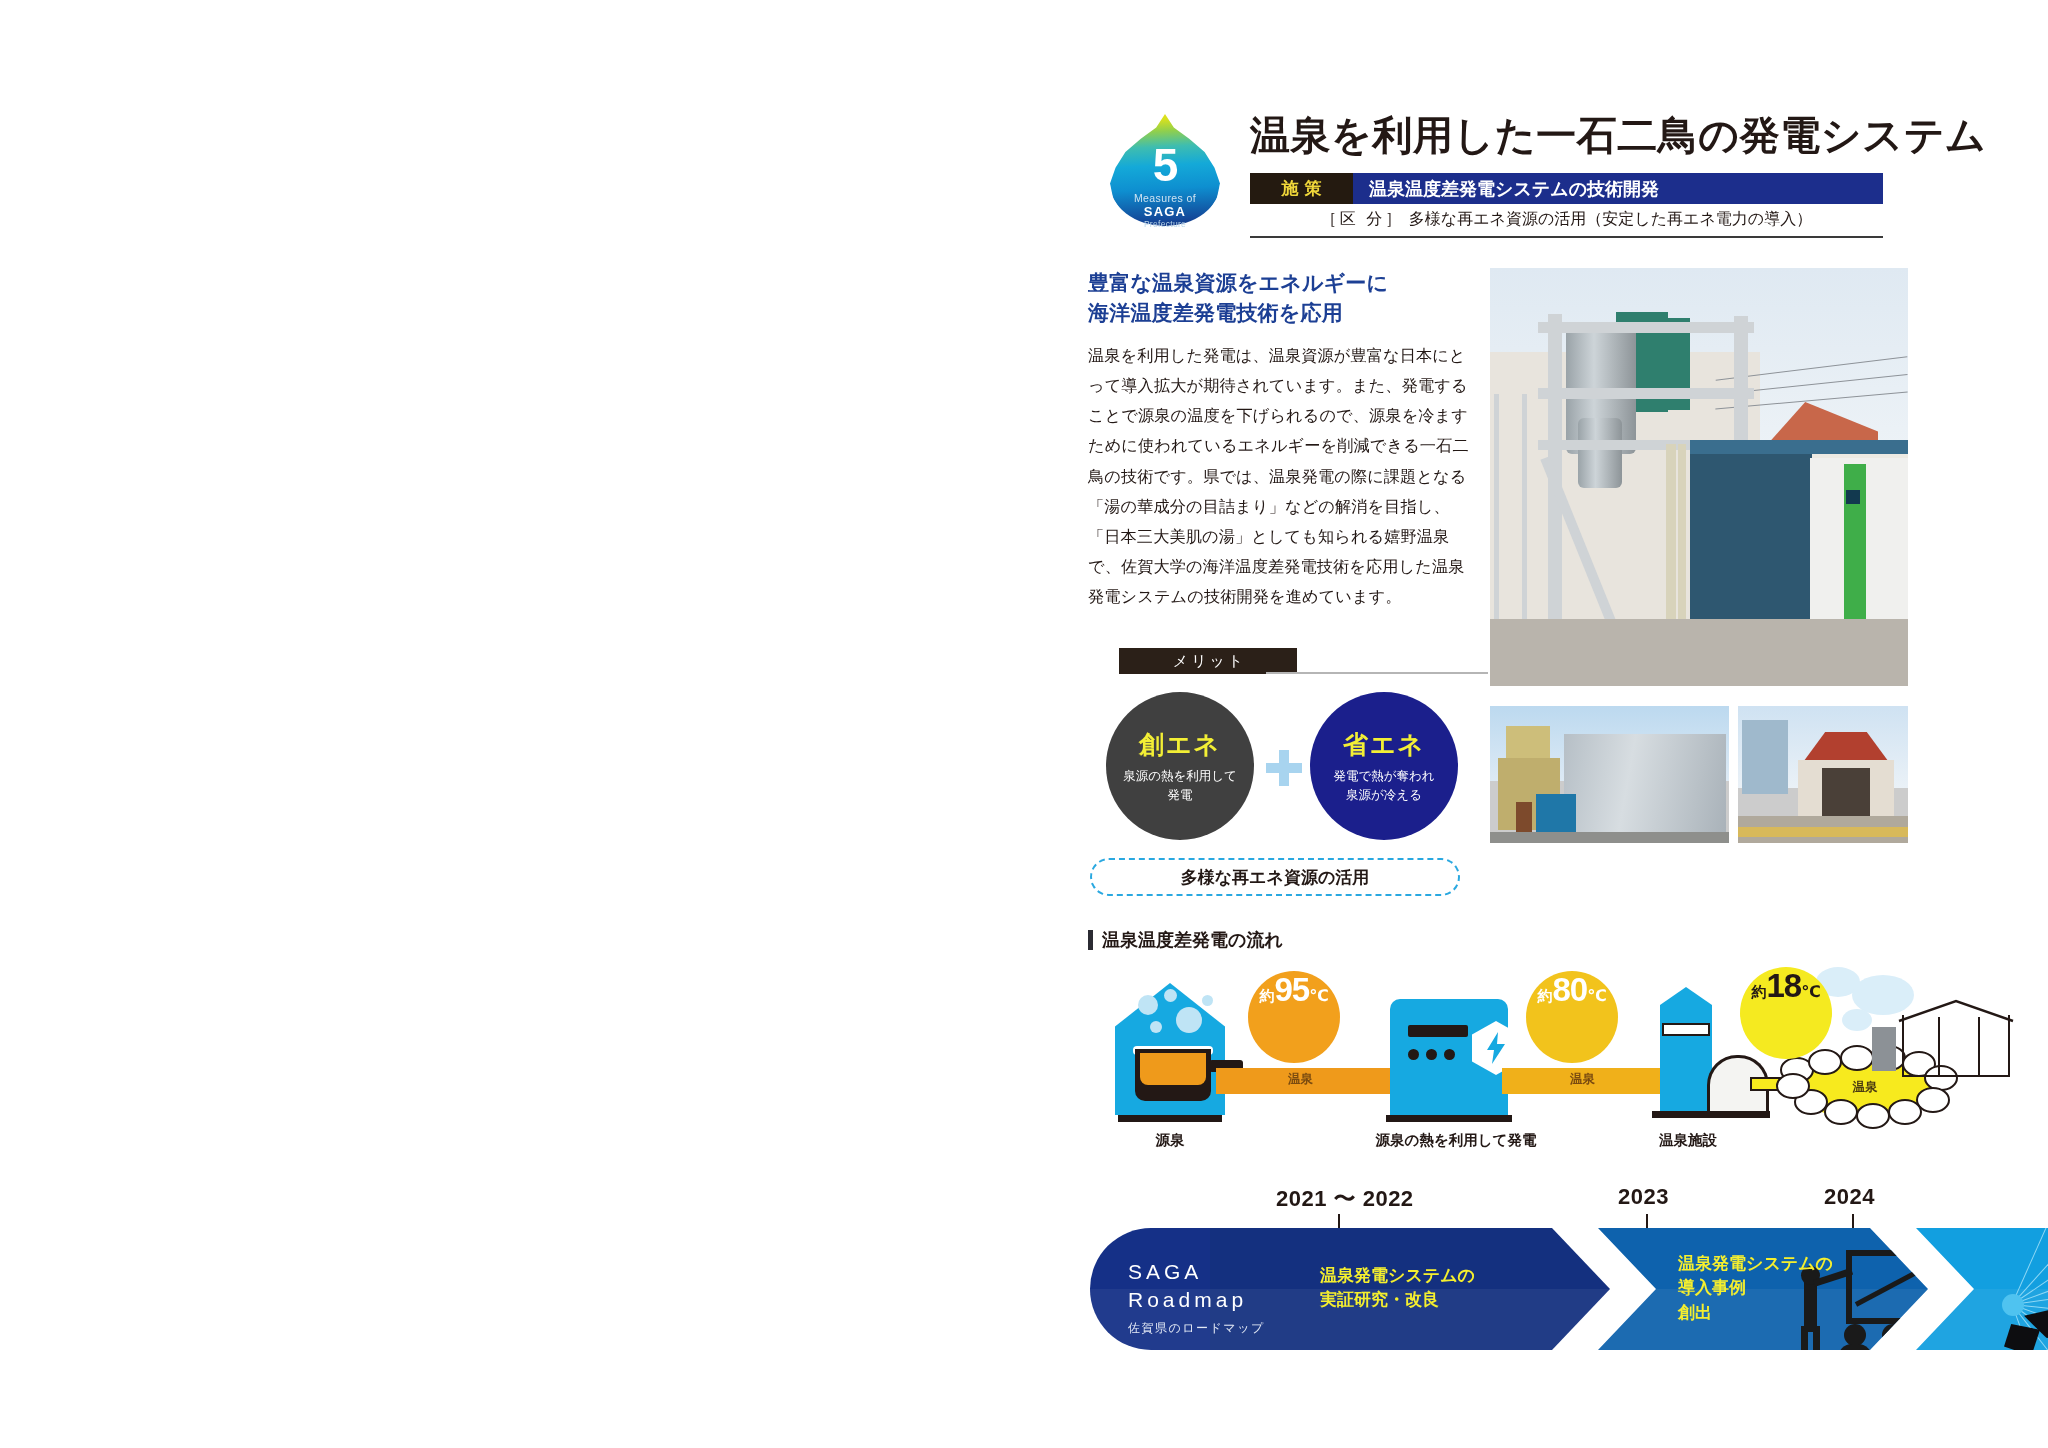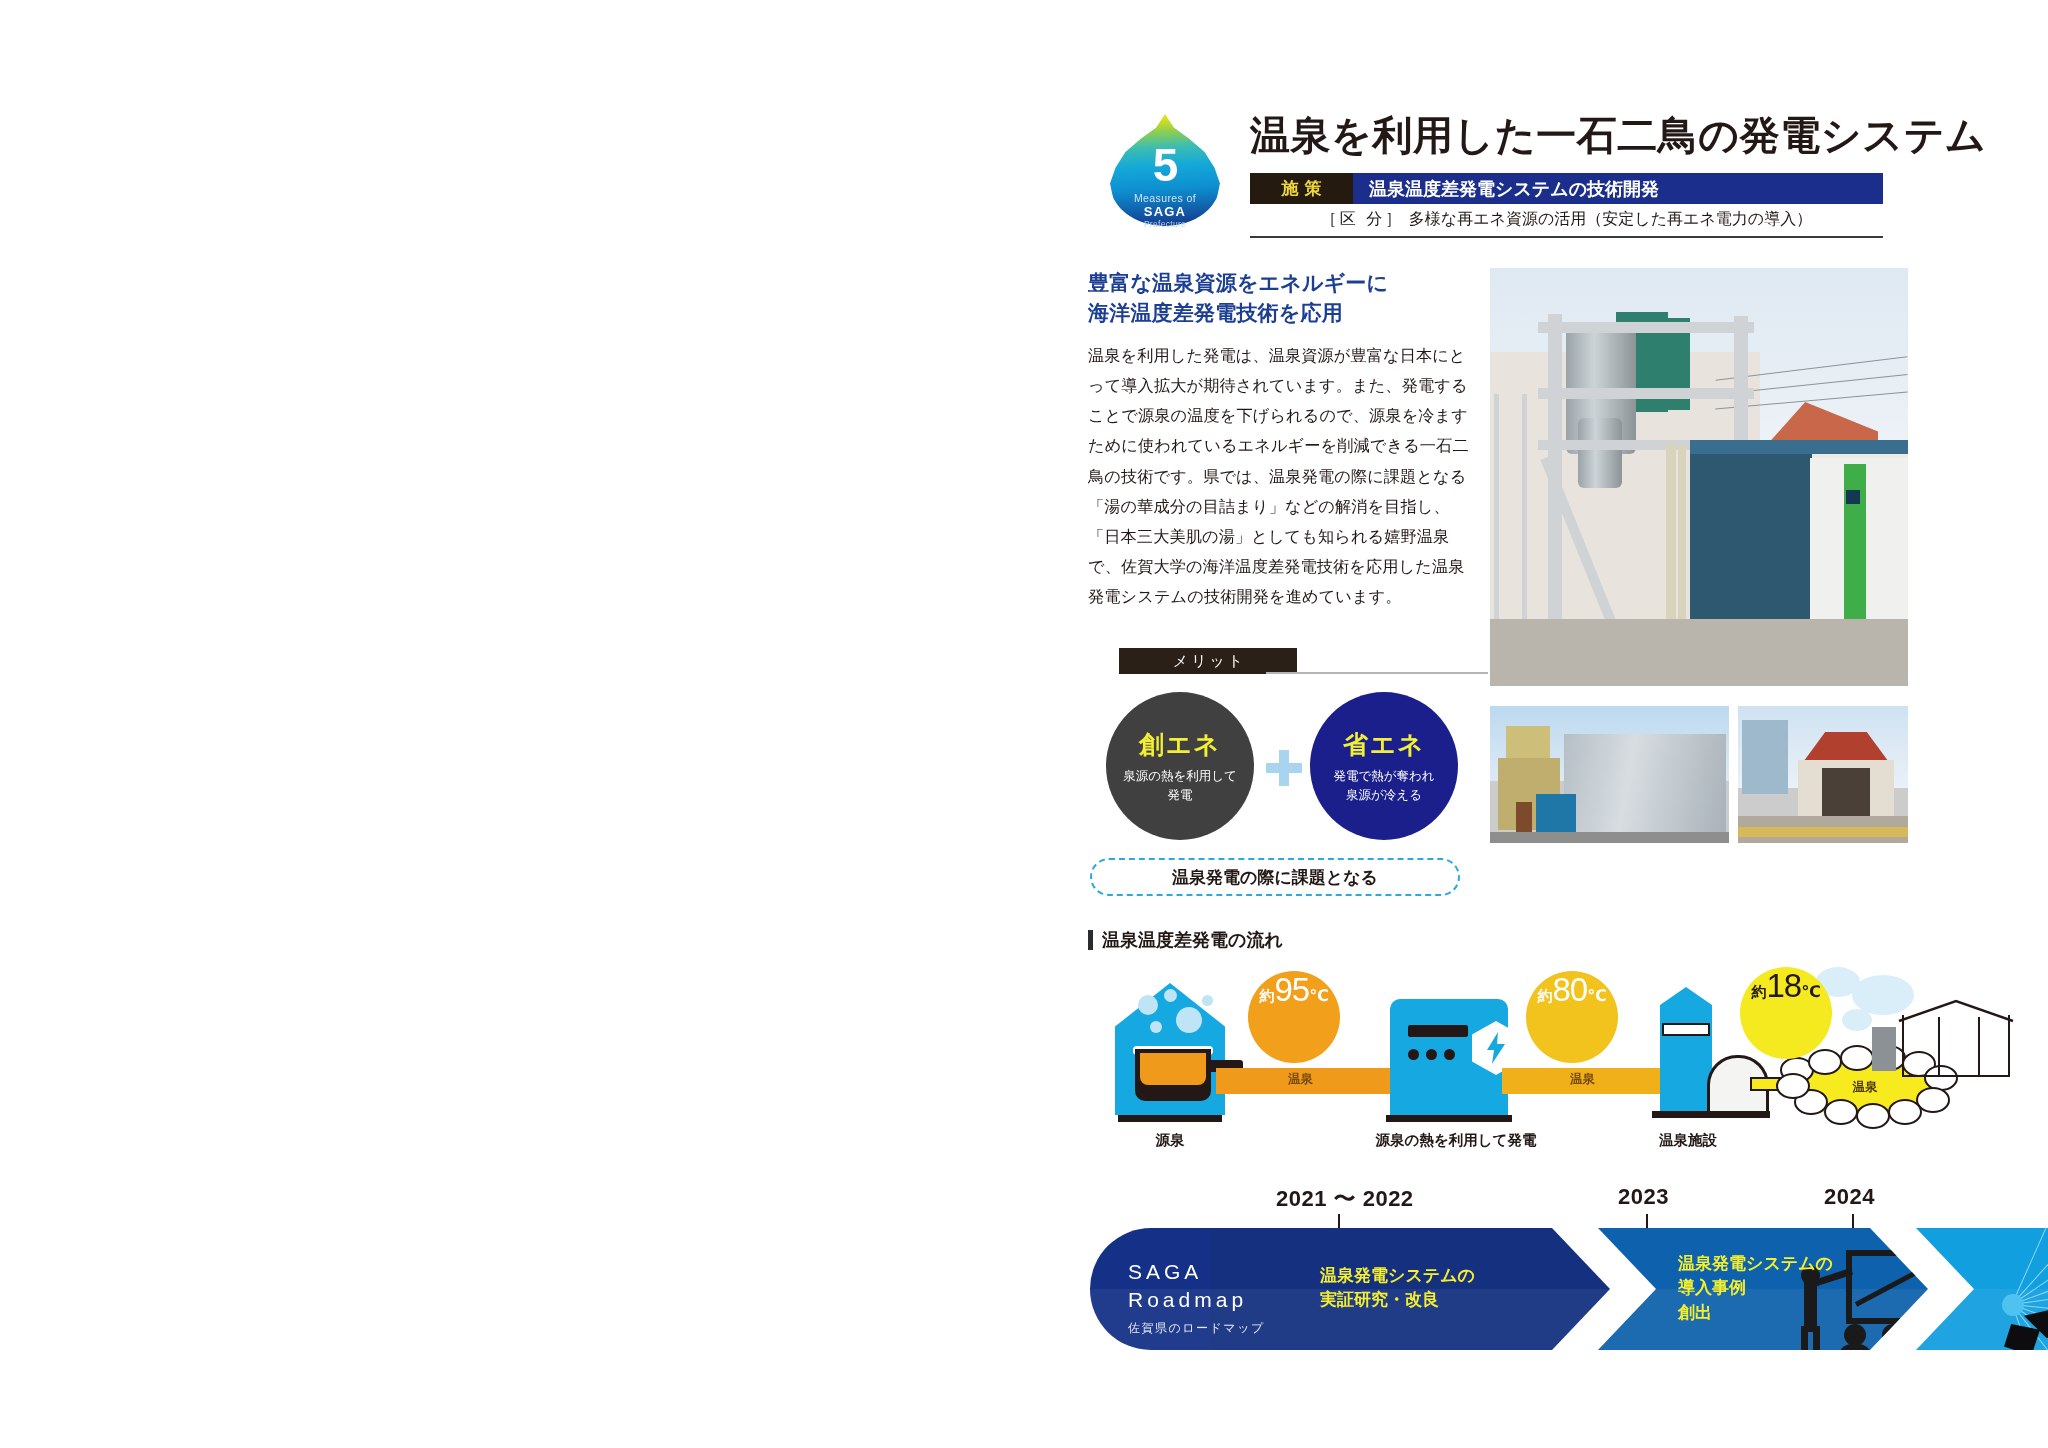--- a/index.html
+++ b/index.html
@@ -109,21 +109,21 @@
 
   .pipeY{position:absolute;background:#ef9a1b;height:26px;}
   .pipeY-lab{position:absolute;font-size:12.5px;color:#7a4b10;font-weight:bold;}
   .pipeWhite{position:absolute;background:#fff;}
 
   .tempbadge{position:absolute;border-radius:50%;display:flex;align-items:baseline;justify-content:center;}
   .tb1{left:158px;top:6px;width:92px;height:92px;background:#f2a01c;}
   .tb2{left:436px;top:6px;width:92px;height:92px;background:#f2c31c;}
   .tb3{left:650px;top:2px;width:92px;height:92px;background:#f5ea20;}
   .tb-yaku{font-size:15px;font-weight:bold;}
-  .tb-num{font-size:33px;font-weight:normal;letter-spacing:-1px;}
+  .tb-num{font-size:33px;font-weight:bold;letter-spacing:-1px;}
   .tb-c{font-size:16px;font-weight:bold;}
   .tb1 .tb-yaku,.tb1 .tb-num,.tb1 .tb-c{color:#ffffff;}
   .tb2 .tb-yaku,.tb2 .tb-num,.tb2 .tb-c{color:#ffffff;}
   .tb3 .tb-yaku,.tb3 .tb-num,.tb3 .tb-c{color:#231815;}
 
   .onsen-pool{position:absolute;left:700px;top:96px;width:146px;height:56px;background:#f7ea1e;border-radius:50%;}
   .stone{position:absolute;width:34px;height:26px;background:#fff;border:2px solid #231815;border-radius:50%;box-sizing:border-box;}
   .pool-lab{position:absolute;left:740px;top:114px;width:70px;text-align:center;font-size:12.5px;font-weight:bold;color:#4a3a12;}
   .house{position:absolute;left:812px;top:50px;width:108px;height:62px;border:2.5px solid #231815;box-sizing:border-box;border-top:none;}
   .house-roof{position:absolute;left:806px;top:34px;width:120px;height:22px;}
@@ -214,21 +214,21 @@
     <div class="plus"></div>
     <div class="circ c2">
       <div class="circ-t">省エネ</div>
       <div class="circ-s">
         <div>発電で熱が奪われ</div>
         <div>泉源が冷える</div>
       </div>
     </div>
   </div>
 
-  <div class="callout">温泉発電の際に課題となる</div>
+  <div class="callout">多様な再エネ資源の活用</div>
 
   <div class="ph ph-main">
     <div class="sky" style="height:48%"></div>
     <div class="bldg" style="left:0;top:84px;width:270px;height:334px;"></div>
     <div class="roofred" style="left:258px;top:134px;width:130px;height:64px;clip-path:polygon(0 100%,44% 0,100% 46%,100% 100%);"></div>
     <div class="bldg" style="left:248px;top:186px;width:170px;height:232px;background:#eceae3;"></div>
     <div class="wire" style="left:225px;top:100px;width:193px;transform:rotate(-7deg);"></div>
     <div class="wire" style="left:225px;top:116px;width:193px;transform:rotate(-6deg);"></div>
     <div class="wire" style="left:225px;top:132px;width:193px;transform:rotate(-5deg);"></div>
     <div class="green" style="left:126px;top:44px;width:52px;height:100px;"></div>

